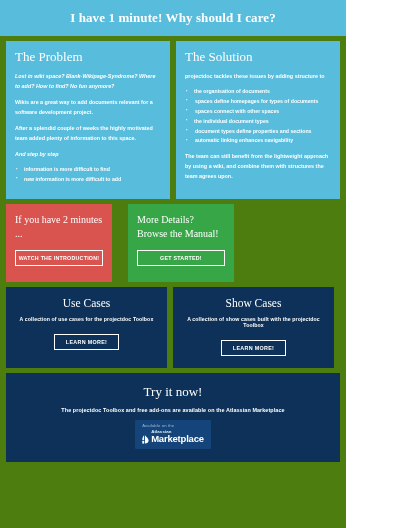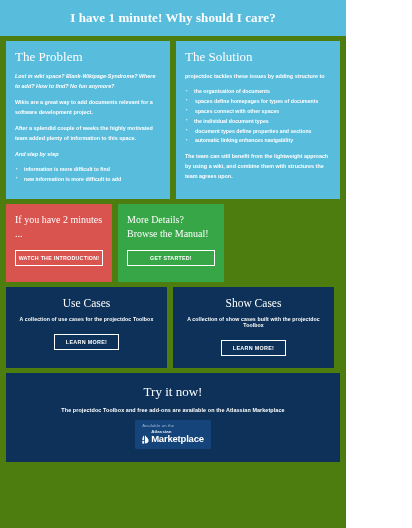--- a/index.html
+++ b/index.html
@@ -60,21 +60,21 @@
     content:"▪";
     position:absolute; left:1px; top:-0.5px;
     font-size:4.5px;
     color:#d8eef7;
   }
   .panel ul ul { margin:0; }
   .panel ul ul li { padding-left:10px; }
   .panel .sub-note { margin-top:5px; }
 
   
-  .cta-row { display:flex; gap:6px; padding:5px 22px 0 6px; }
+  .cta-row { display:flex; gap:16px; padding:5px 22px 0 6px; }
   .cta {
     width:33.33%;
     padding:9px 9px 11px 9px;
     color:#ffffff;
     min-height:78px;
     display:flex; flex-direction:column; justify-content:flex-start;
   }
   .cta.red    { background:#d9534f; }
   .cta.orange { background:#f0ad4e; }
   .cta.green  { background:#37a647; }

